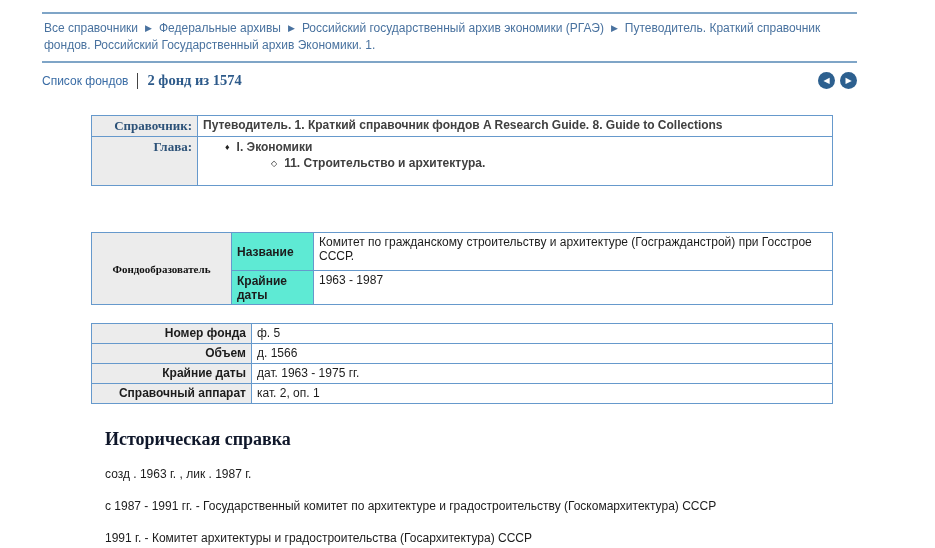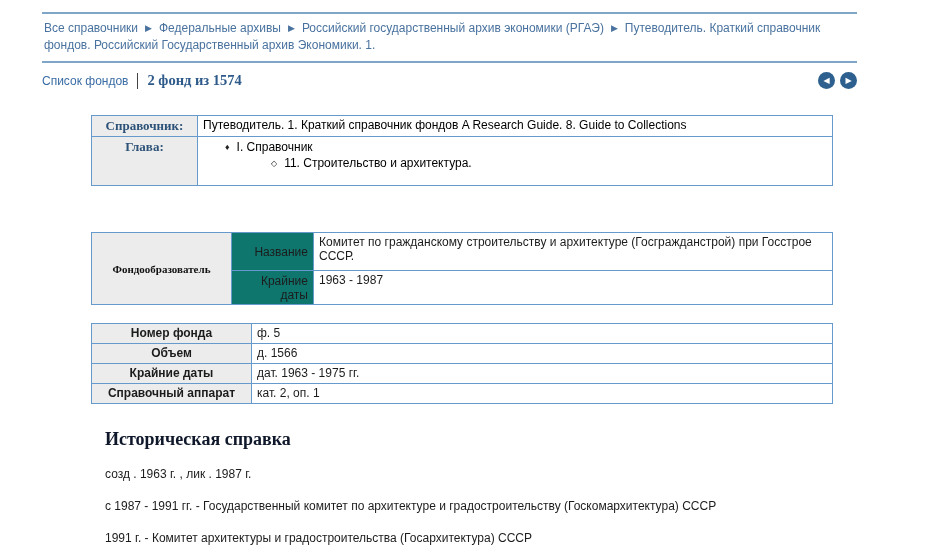--- a/index.html
+++ b/index.html
@@ -25,39 +25,39 @@
   .nav-btn{
     width:17px;height:17px;border-radius:50%;background:#2d608f;border:none;
     color:#fff;font-size:8px;line-height:17px;text-align:center;cursor:pointer;
     display:inline-block;padding:0;
   }
   
   table.info{
     border-collapse:collapse;table-layout:fixed;width:742px;margin-left:91px;
   }
   table.info td{border:1px solid #6699cc;padding:2px 5px;vertical-align:top;}
-  td.lbl{background:#ececec;text-align:center;font-weight:bold;}
+  td.lbl{background:#ececec;text-align:right;font-weight:bold;}
   
   .t-guide{margin-top:26px;}
   .t-guide .lbl{
     width:95px;font-family:"Liberation Serif",serif;font-size:13px;color:#2d5278;
   }
-  .t-link{color:#000000;text-decoration:none;cursor:pointer;display:inline-block;}
+  .t-link{color:#404040;text-decoration:none;cursor:pointer;display:inline-block;font-weight:bold;}
   .chapters{padding:1px 0 13px 0;}
   .ch-line1{padding-left:22px;}
   .ch-line2{padding-left:68px;margin-top:2px;}
   .bullet1{color:#222;font-size:9px;margin-right:7px;vertical-align:1px;}
   .bullet2{color:#222;font-size:8px;margin-right:7px;vertical-align:1px;}
   
   .t-creator{margin-top:46px;}
   .t-creator td.creator{
     width:129px;background:#ececec;vertical-align:middle;text-align:center;
     font-family:"Liberation Serif",serif;font-weight:bold;font-size:11px;color:#111;
   }
-  .t-creator td.lbl2{width:71px;background:#0f766e;text-align:right;font-weight:normal;vertical-align:middle;}
+  .t-creator td.lbl2{width:71px;background:#5eead4;text-align:left;font-weight:bold;vertical-align:middle;}
   .t-creator td.val{vertical-align:top;margin-left:39px;}
   .t-creator tr.r1 td{height:33px;}
   .t-creator tr.r2 td{height:29px;}
   
   .t-fond{margin-top:18px;}
   .t-fond td{height:15px;}
   .t-fond .lbl{width:149px;}
   
   .hist-title{
     margin:25px 0 0 105px;
@@ -90,21 +90,21 @@
       <td class="lbl">Справочник:</td>
       <td>
         <a class="t-link">Путеводитель. 1. Краткий справочник фондов</a>
         <a class="t-link">A Research Guide. 8. Guide to Collections</a>
       </td>
     </tr>
     <tr>
       <td class="lbl">Глава:</td>
       <td>
         <div class="chapters">
-          <div class="ch-line1"><span class="bullet1">♦</span><a class="t-link">I. Справочник</a></div>
+          <div class="ch-line1"><span class="bullet1">♦</span><a class="t-link">I. Экономики</a></div>
           <div class="ch-line2"><span class="bullet2">◇</span><a class="t-link">11. Строительство и архитектура.</a></div>
         </div>
       </td>
     </tr>
   </tbody>
     </table>
 
   <table class="info t-creator">
     <tbody>
         <tr class="r1">

